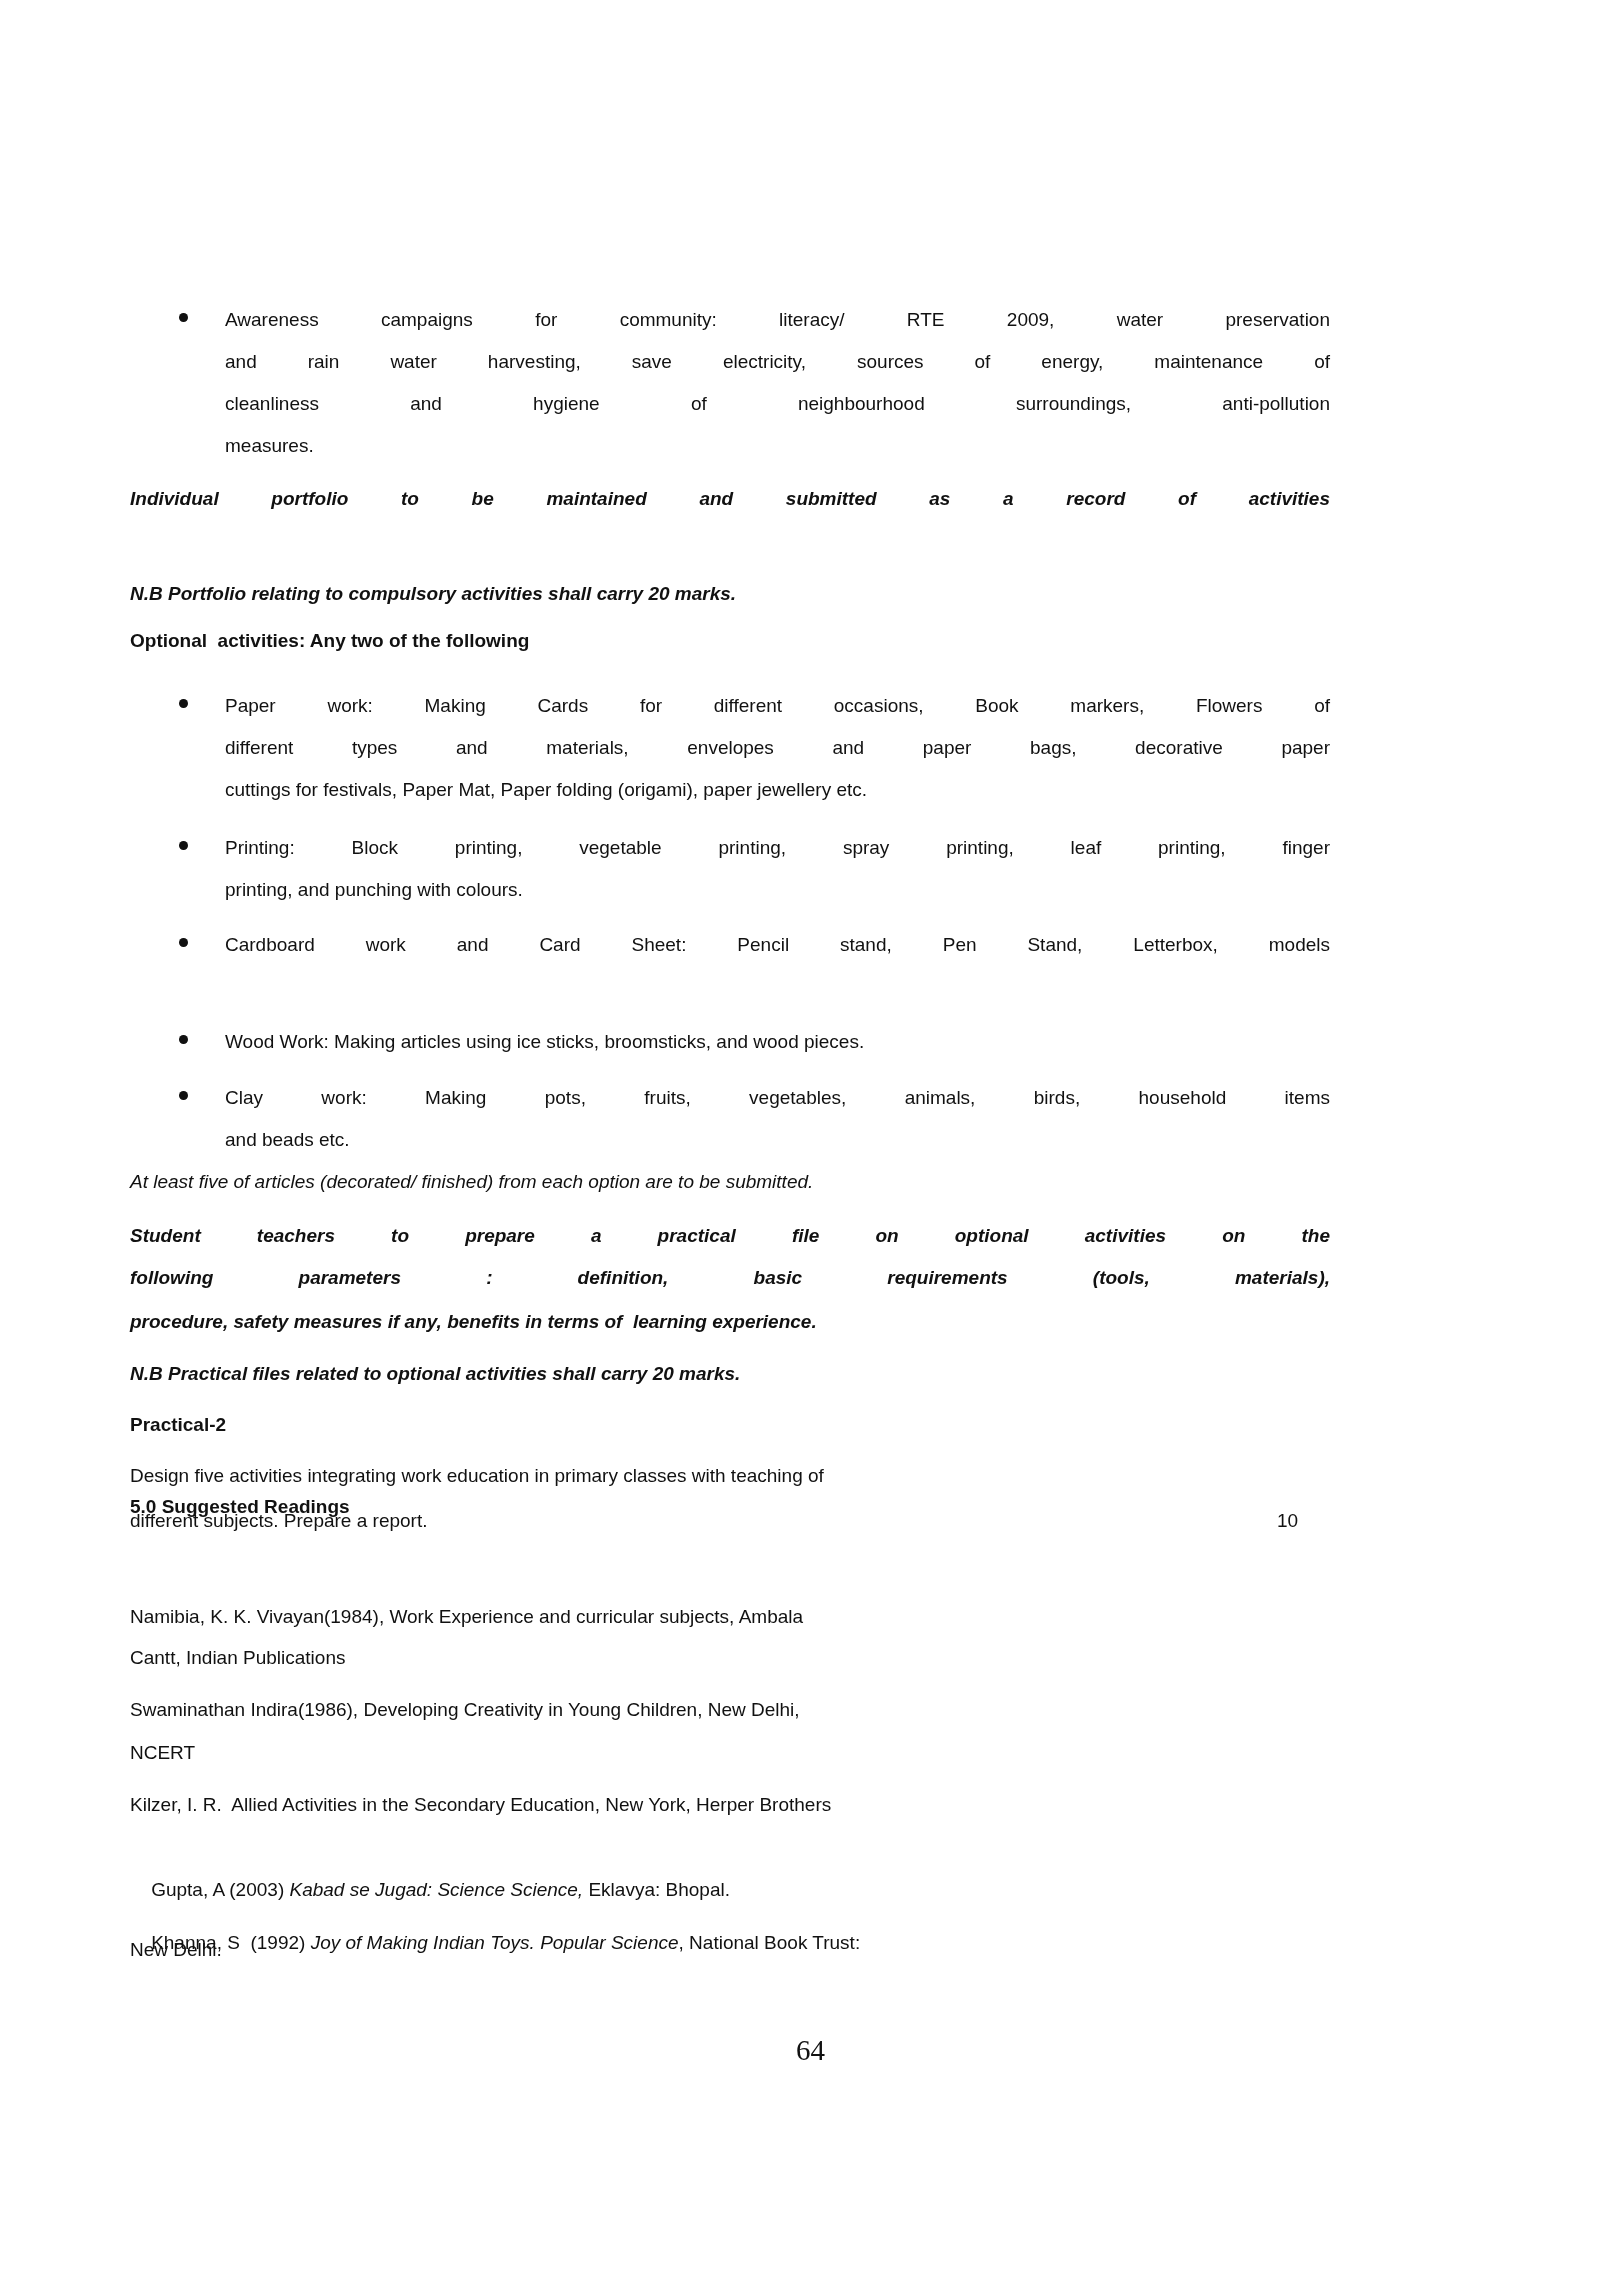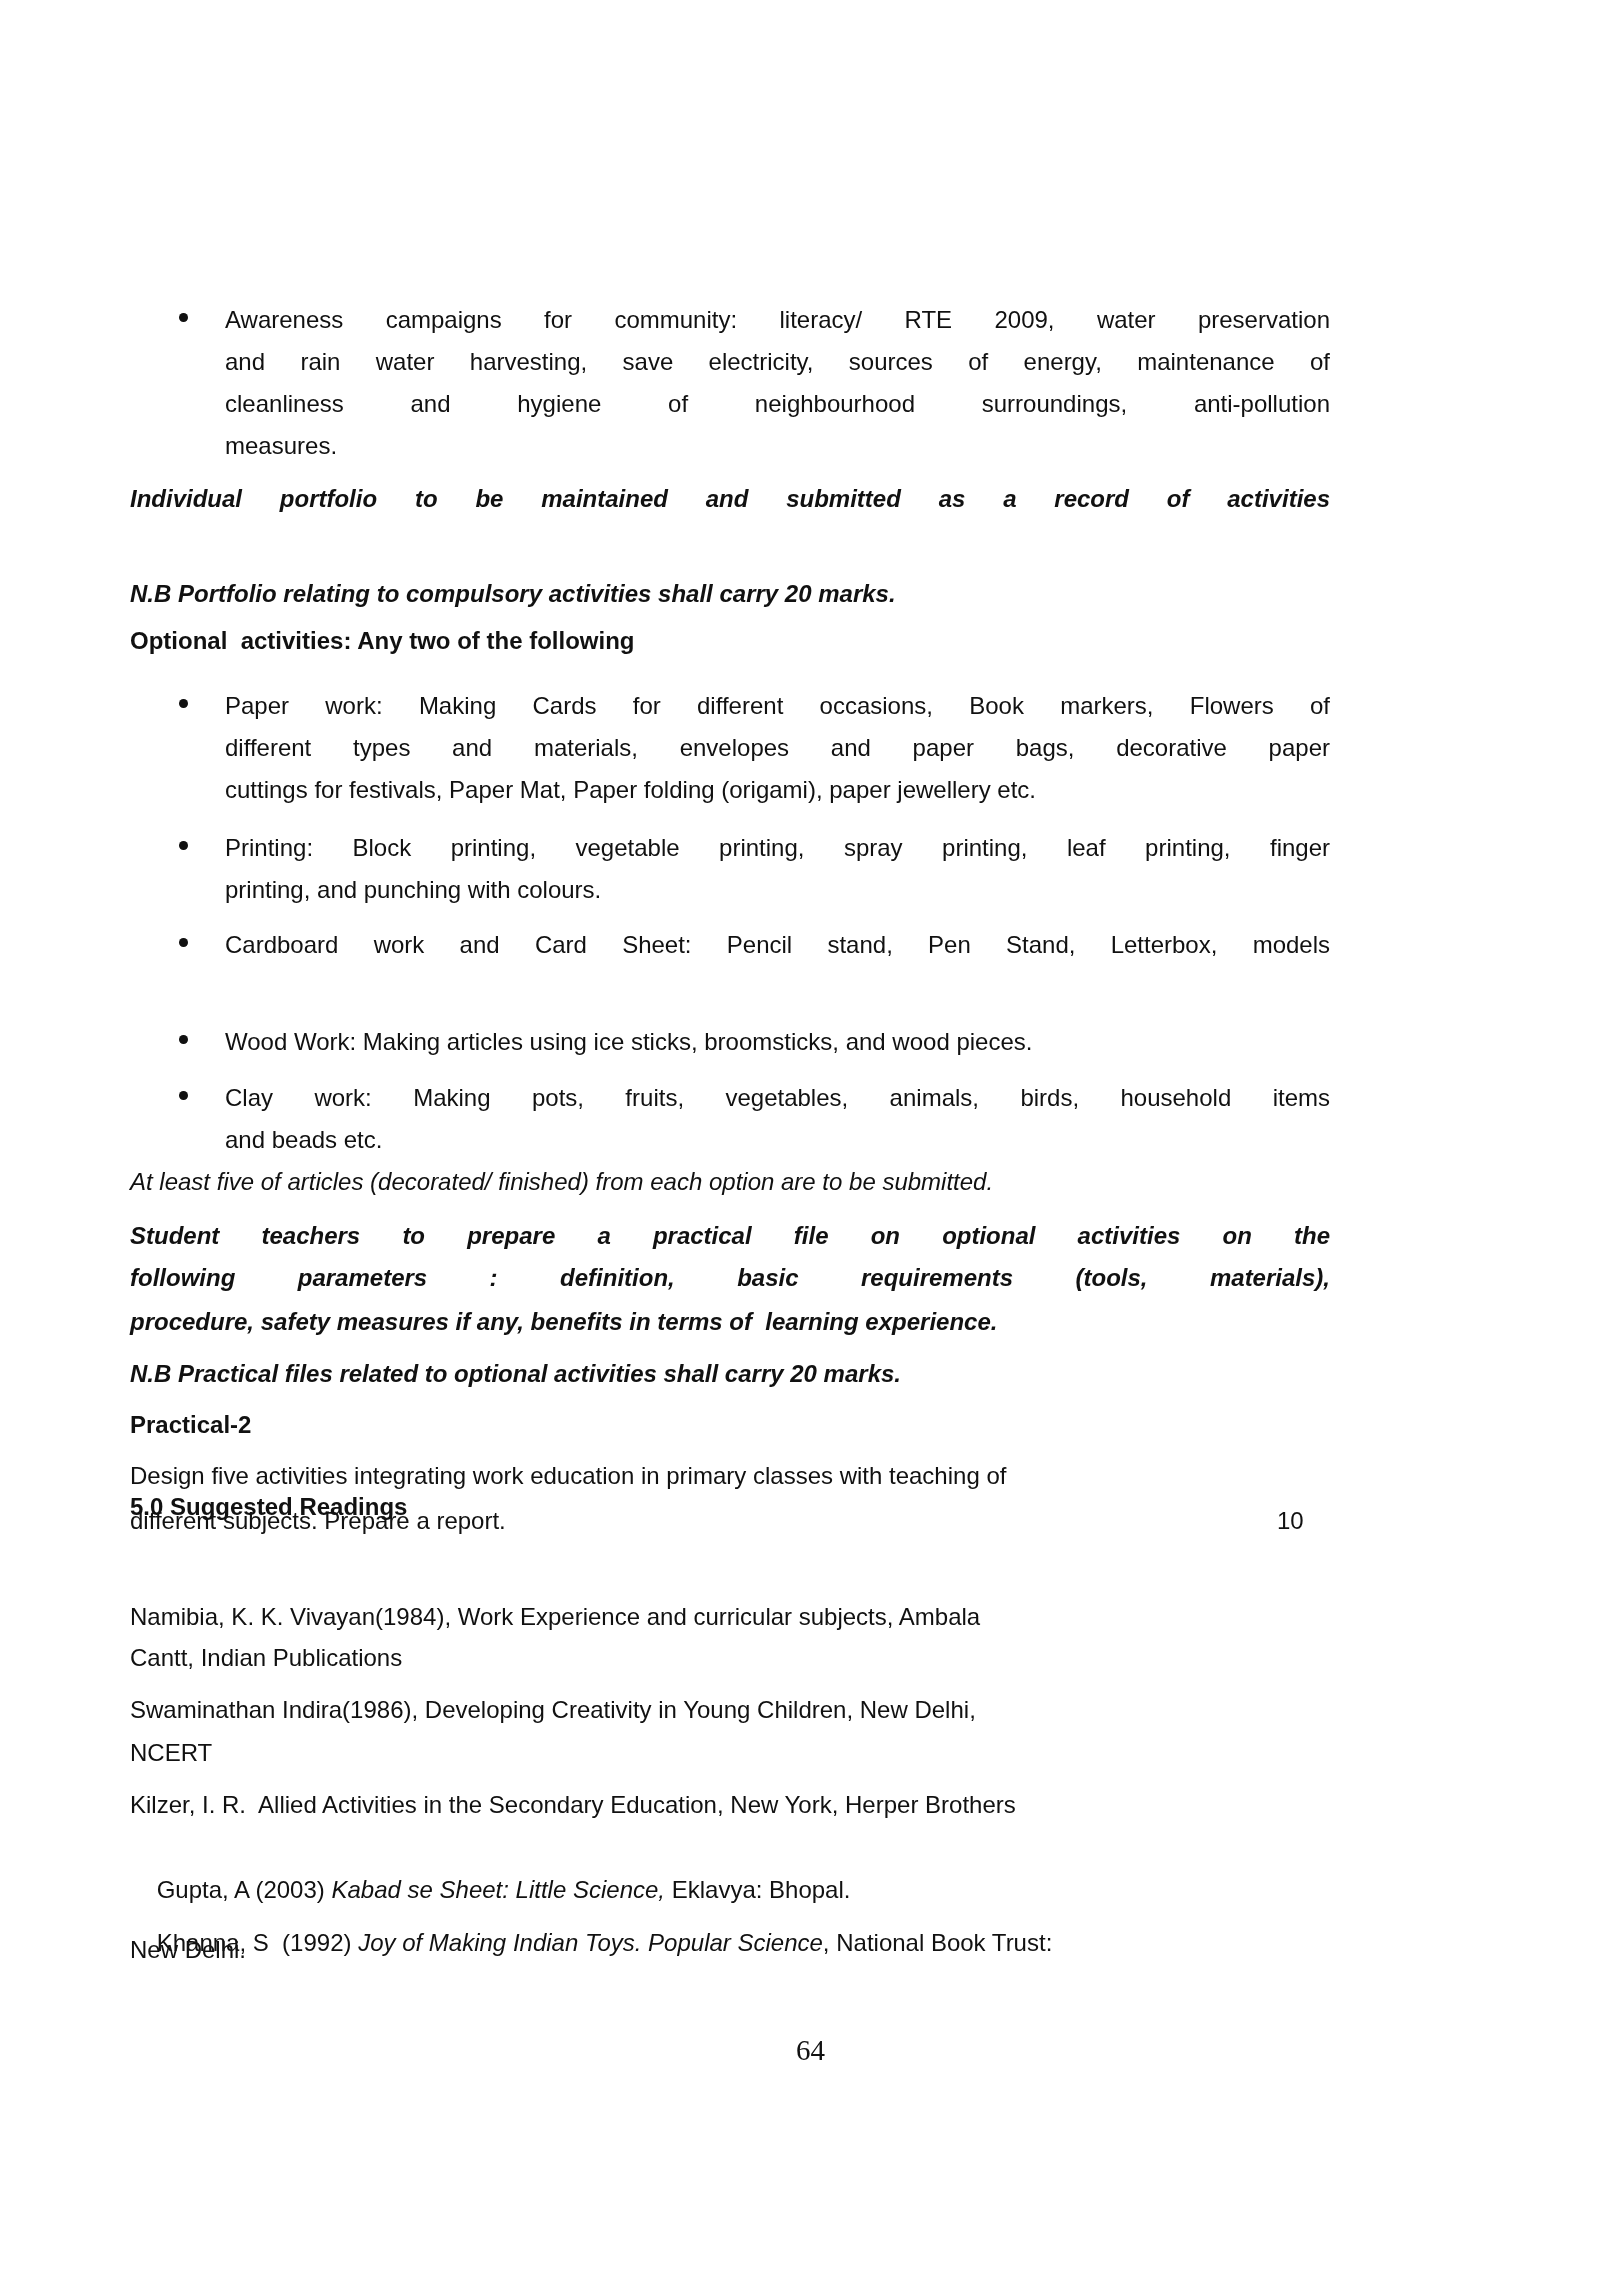--- a/index.html
+++ b/index.html
@@ -1,19 +1,19 @@
 <!DOCTYPE html>
 <html><head>
 <meta charset="utf-8">
 <style>
   html, body { margin: 0; padding: 0; background: #ffffff; }
   body { width: 1620px; height: 2293px; position: relative; overflow: hidden;
          font-family: "Liberation Sans", sans-serif; color: #111111; }
   .page { position: absolute; left: 0; top: 0; width: 1620px; height: 2293px; background: #fff; }
-  .ln { position: absolute; font-size: 24px; line-height: 33px; white-space: nowrap; }
+  .ln { position: absolute; font-size: 19px; line-height: 33px; white-space: nowrap; }
   .just { text-align: justify; text-align-last: justify; white-space: normal; }
   .b { font-weight: bold; }
   .i { font-style: italic; }
   .bi { font-weight: bold; font-style: italic; }
   .bullet { position: absolute; width: 8.8px; height: 8.8px; border-radius: 50%; background: #111; }
   .pagenum { position: absolute; font-family: "Liberation Serif", serif; font-size: 29px; }
   .em { font-style: italic; }
 </style>
 </head>
 <body>
@@ -68,21 +68,21 @@
 
   <div class="ln" style="left:130px;top:1600px;">Namibia, K. K. Vivayan(1984), Work Experience and curricular subjects, Ambala</div>
   <div class="ln" style="left:130px;top:1641px;">Cantt, Indian Publications</div>
 
   <div class="ln" style="left:130px;top:1693px;">Swaminathan Indira(1986), Developing Creativity in Young Children, New Delhi,</div>
   <div class="ln" style="left:130px;top:1736px;">NCERT</div>
 
   <div class="ln" style="left:130px;top:1788px;white-space:pre;">Kilzer, I. R.  Allied Activities in the Secondary Education, New York, Herper Brothers</div>
 
   <div class="ln" style="left:130px;top:1840px;white-space:pre;">
-    <span>Gupta, A (2003) </span><span class="em">Kabad se Sheet: Little Science,</span><span> Eklavya: Bhopal.</span>
+    <span>Gupta, A (2003) </span><span class="em">Kabad se Jugad: Science Science,</span><span> Eklavya: Bhopal.</span>
   </div>
 
   <div class="ln" style="left:130px;top:1893px;white-space:pre;">
     <span>Khanna, S  (1992) </span><span class="em">Joy of Making Indian Toys. Popular Science</span><span>, National Book Trust:</span>
   </div>
   <div class="ln" style="left:130px;top:1933px;">New Delhi.</div>
 
   <div class="pagenum" style="left:796px;top:2034px;">64</div>
 </div>
 

